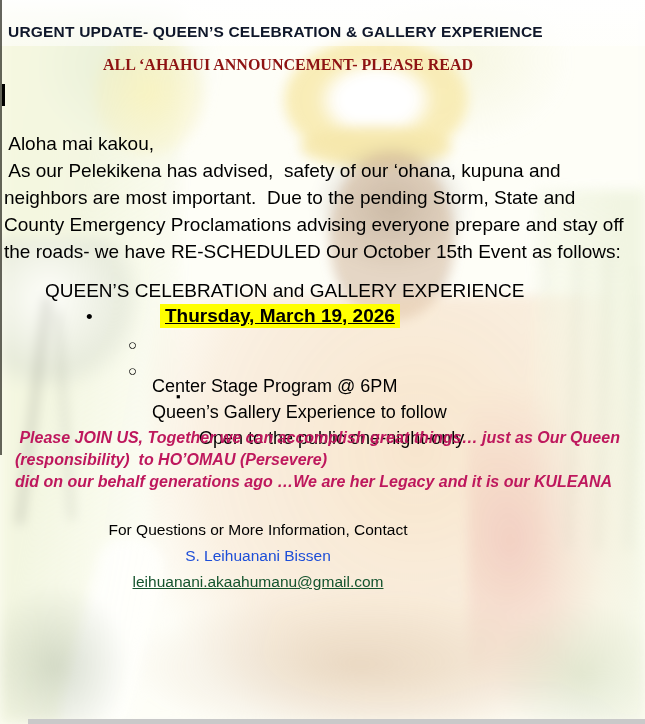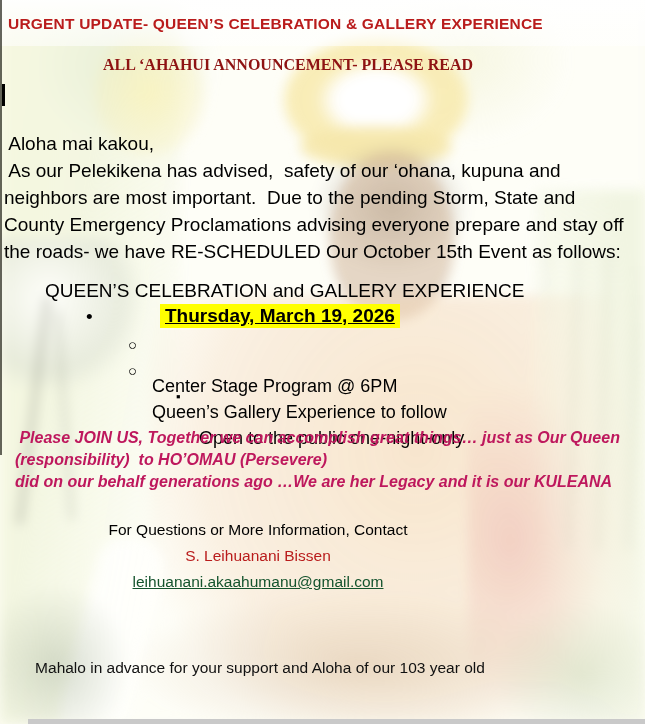--- a/index.html
+++ b/index.html
@@ -50,42 +50,42 @@
     background:radial-gradient(ellipse,rgba(158,178,118,.45),transparent 72%);}
   .sh-veil{inset:0;background:rgba(255,255,255,.38);}
   .top-white-band{position:absolute;left:0;top:0;width:645px;height:46px;
     background:linear-gradient(rgba(255,255,255,.92),rgba(255,255,255,.55));pointer-events:none;}
   
   .left-edge-line{position:absolute;left:0;top:0;width:2px;height:455px;background:rgba(35,35,25,.7);}
   .caret{position:absolute;left:2px;top:84px;width:2.5px;height:22px;background:#000;}
   .bottom-bar{position:absolute;left:28px;right:0;bottom:0;height:5px;background:#c9c9c9;}
   
   .line{white-space:pre;}
-  .doc-title{position:absolute;left:8px;top:15px;font-size:15.5px;font-weight:bold;
-    letter-spacing:.2px;color:#b91c1c;white-space:pre;}
+  .doc-title{position:absolute;left:8px;top:23px;font-size:15.5px;font-weight:bold;
+    letter-spacing:.2px;color:#0f172a;white-space:pre;}
   .doc-subtitle{position:absolute;left:103px;top:56px;font-size:16px;font-weight:bold;
     color:#8e1313;white-space:pre;font-family:Liberation Serif, serif;}
   .body-par{position:absolute;left:4px;top:130px;font-size:19px;line-height:27px;color:#000;}
   .event-heading{position:absolute;left:45px;top:280px;font-size:19px;white-space:pre;}
   .date-row{position:absolute;left:0;top:306px;width:645px;height:26px;font-size:19px;}
   .date-row .dot{position:absolute;left:86px;top:0;}
   .date-row .hl{position:absolute;left:160px;top:-2px;background:#ffff00;font-weight:bold;
     text-decoration:underline;padding:1px 5px;white-space:pre;}
   .sub-row{position:absolute;font-size:18px;white-space:pre;}
   .sub-row .mark{position:absolute;font-size:15px;top:2px;}
   .sub1{top:334px;} .sub2{top:360px;} .sub3{top:386px;}
   .sub1 .mark,.sub2 .mark{left:128px;}
   .sub1 .txt,.sub2 .txt{position:absolute;left:152px;white-space:pre;}
   .sub3 .mark{left:176px;font-size:13px;top:3px;}
   .sub3 .txt{position:absolute;left:199px;white-space:pre;}
   .plea{position:absolute;left:15px;top:427px;font-size:16px;line-height:22px;
     font-weight:bold;font-style:italic;color:#be185d;}
   .contact{position:absolute;left:0;top:517px;width:516px;text-align:center;
     font-size:15.5px;line-height:26px;}
-  .contact .name{color:#b91c1c;}
+  .contact .name{color:#1d4ed8;}
   .contact a{color:#14532d;text-decoration:underline;cursor:pointer;}
   .contact .phone{font-weight:bold;}
   .footer{position:absolute;left:0;top:655px;width:520px;text-align:center;
     font-size:15.5px;line-height:26px;color:#111;}
 </style>
 </head>
 <body>
 
 <div class="bg">
   <div class="sh-left-palm"></div>
@@ -148,16 +148,15 @@
   <div class="line">did on our behalf generations ago …We are her Legacy and it is our KULEANA</div>
 </div>
 
 <div class="contact">
   <div>For Questions or More Information, Contact</div>
   <div class="name">S. Leihuanani Bissen</div>
   <div><a>leihuanani.akaahumanu@gmail.com</a></div>
 </div>
 
 <div class="footer">
-  <div class="line">Mahalo in advance for your support and Aloha of our 103 year old</div>
 </div>
 
 <div class="bottom-bar"></div>
 
 </body></html>

